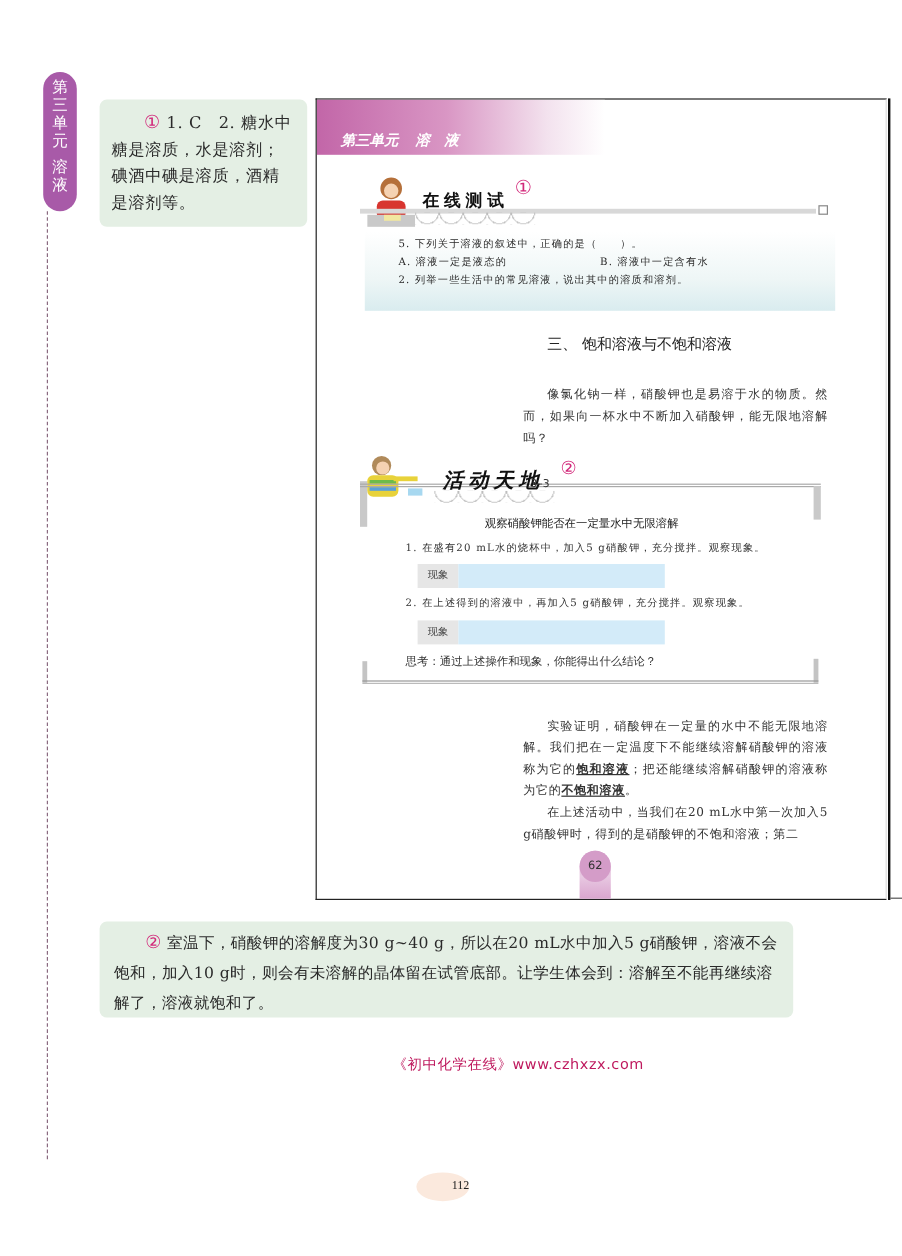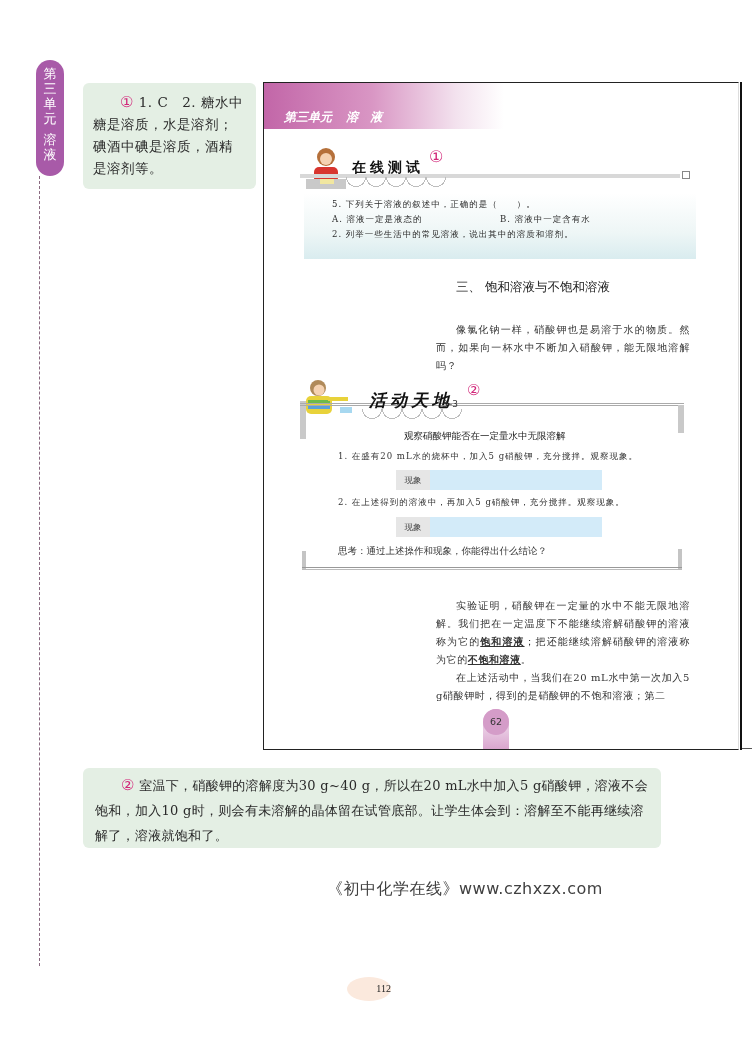--- a/index.html
+++ b/index.html
@@ -107,21 +107,21 @@
   .act-scallop {
     position: absolute; left: 98px; top: 326px; width: 100px; height: 10px;
     background: radial-gradient(circle at 10px 0, transparent 9px, #bdbdbd 9px, #bdbdbd 10px, transparent 10px) repeat-x;
     background-size: 20px 10px;
   }
   .marker2 { position: absolute; left: 203px; top: 298px; color: #d2287a; font-size: 15px; }
   .act-sub {
     position: absolute; left: 140px; top: 347px; font-family: "DejaVu Sans", sans-serif; font-size: 9.5px; color: #222;
   }
   .act-step { position: absolute; left: 74px; font-size: 8.5px; letter-spacing: 1px; color: #333; }
-  .obs-row { position: absolute; left: 84px; height: 20px; display: flex; margin-left: 48px; }
+  .obs-row { position: absolute; left: 84px; height: 20px; display: flex; }
   .obs-label {
     width: 34px; height: 20px; background: #e6e6e6; font-size: 8.5px; line-height: 20px; text-align: center; color: #444;
   }
   .obs-field { width: 172px; height: 20px; background: #d3ebf9; }
   .think { position: absolute; left: 74px; top: 462px; font-size: 9.5px; color: #333; font-family: "DejaVu Sans", sans-serif; }
   .act-bottom-left { position: absolute; left: 38px; top: 468px; width: 4px; height: 18px; background: #c4c4c4; }
   .act-bottom-right { position: absolute; left: 414px; top: 466px; width: 4px; height: 20px; background: #c4c4c4; }
   .act-bottom-rule {
     position: absolute; left: 38px; top: 484px; width: 380px; height: 3px;
     border-top: 1px solid #999; border-bottom: 1px solid #bbb;
@@ -135,21 +135,21 @@
     position: absolute; left: 219px; top: 626px; width: 26px; height: 26px; border-radius: 50%;
     background: #d49cc8; font-family: "DejaVu Sans", sans-serif; font-size: 9.5px; text-align: center; line-height: 26px; color: #333;
   }
   
   .note2 {
     position: absolute; left: 83px; top: 768px; width: 578px; height: 80px;
     background: #e4efe4; border-radius: 6px; padding: 5px 12px;
     font-size: 13px; line-height: 25px; letter-spacing: 0.3px; text-indent: 2em;
   }
   .watermark {
-    position: absolute; left: 327px; top: 879px; color: #404040; font-size: 16px;
+    position: absolute; left: 327px; top: 879px; color: #be185d; font-size: 12px;
     font-family: "DejaVu Sans", sans-serif; letter-spacing: 0.5px;
   }
   .book-page-num {
     position: absolute; left: 347px; top: 977px; width: 44px; height: 24px; border-radius: 50%;
     background: #fbe9dd; font-family: Liberation Serif, serif; font-size: 10px; text-align: right; line-height: 24px; color: #222;
   }
 </style>
 </head>
 <body>
 

